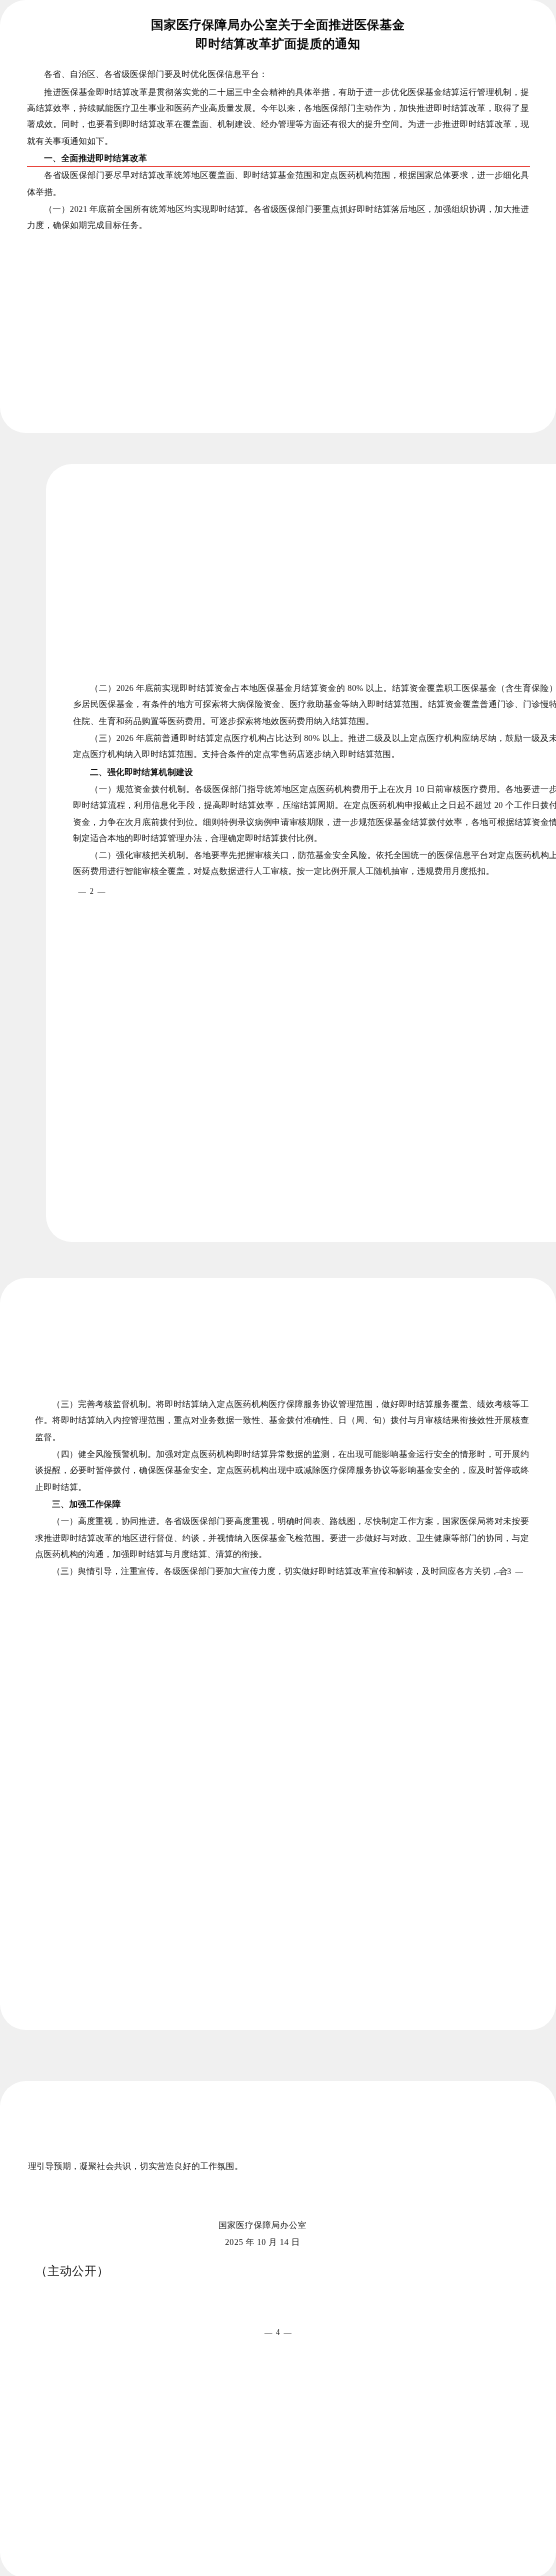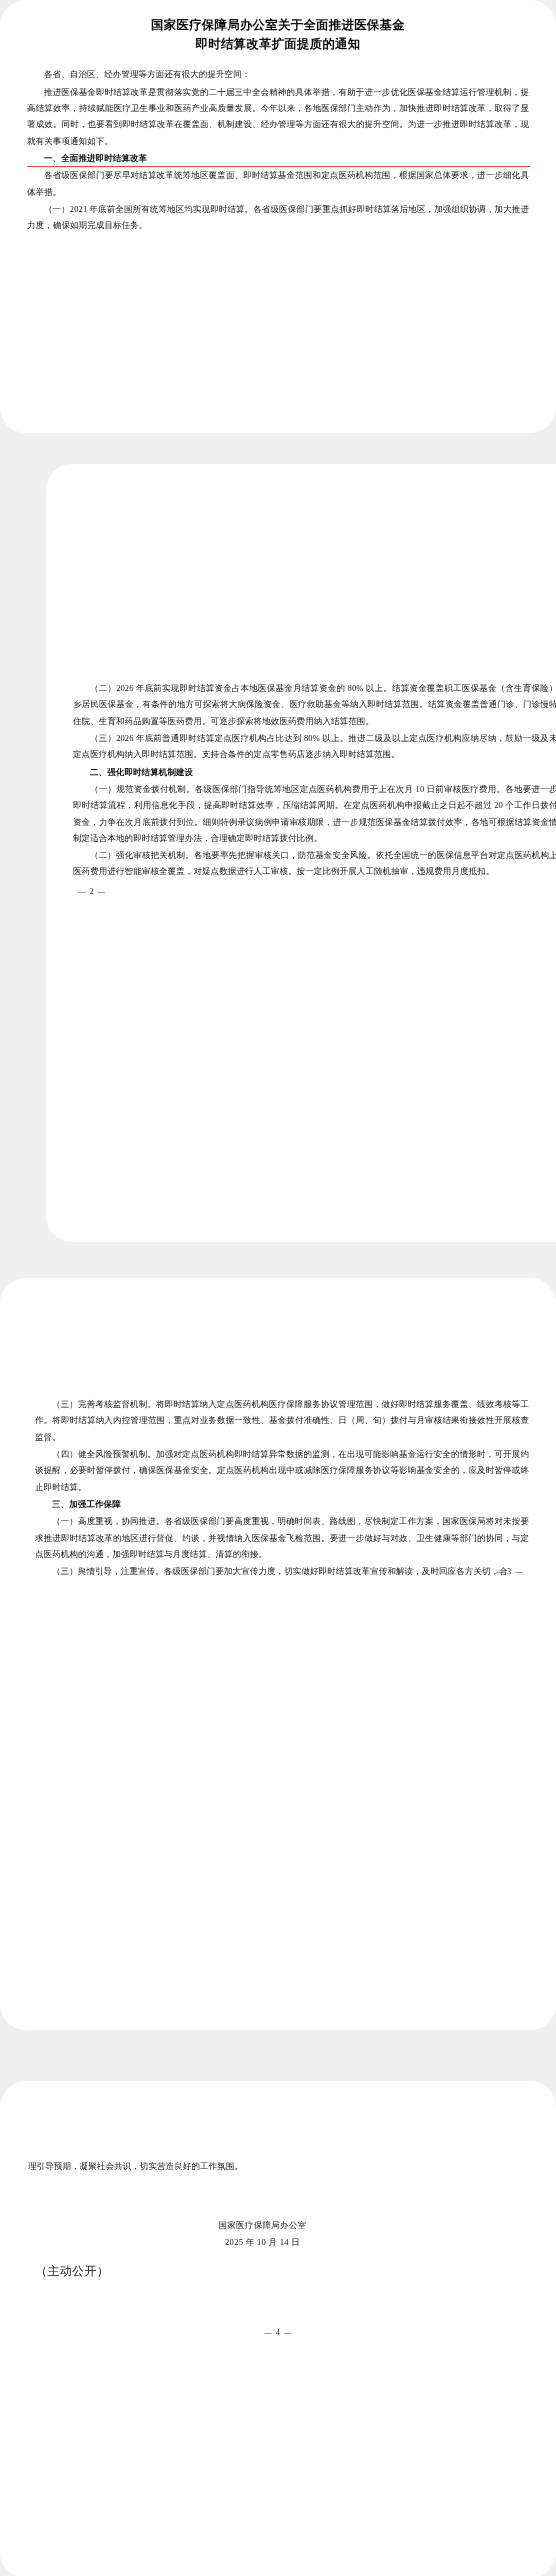--- a/index.html
+++ b/index.html
@@ -86,21 +86,21 @@
 
 <div id="page">
 
   <div class="sheet" style="top:0px; height:433px;">
     <div class="sheet-inner" style="padding-top:15.5px;">
       <div class="doc-title">
         <div>国家医疗保障局办公室关于全面推进医保基金</div>
         <div>即时结算改革扩面提质的通知</div>
       </div>
       <div class="spacer-md"></div>
-      <p class="body">各省、自治区、经办管理等方面还有很大的提升空间：</p>
+      <p class="body">各省、自治区、各省级医保部门要及时优化医保信息平台：</p>
       <p class="body">推进医保基金即时结算改革是贯彻落实党的二十届三中全会精神的具体举措，有助于进一步优化医保基金结算运行管理机制，提高结算效率，持续赋能医疗卫生事业和医药产业高质量发展。今年以来，各地医保部门主动作为，加快推进即时结算改革，取得了显著成效。同时，也要看到即时结算改革在覆盖面、机制建设、经办管理等方面还有很大的提升空间。为进一步推进即时结算改革，现就有关事项通知如下。</p>
       <p class="body heading">一、全面推进即时结算改革</p>
       <p class="body">各省级医保部门要尽早对结算改革统筹地区覆盖面、即时结算基金范围和定点医药机构范围，根据国家总体要求，进一步细化具体举措。</p>
       <p class="body">（一）2021 年底前全国所有统筹地区均实现即时结算。各省级医保部门要重点抓好即时结算落后地区，加强组织协调，加大推进力度，确保如期完成目标任务。</p>
     </div>
     <div class="redline" style="left:27px; top:166px; width:503px;"></div>
   </div>
 
   <div class="sheet" style="top:464px; height:778px;margin-left:46px;">
     <div class="sheet-inner" style="padding-top:216px;">

